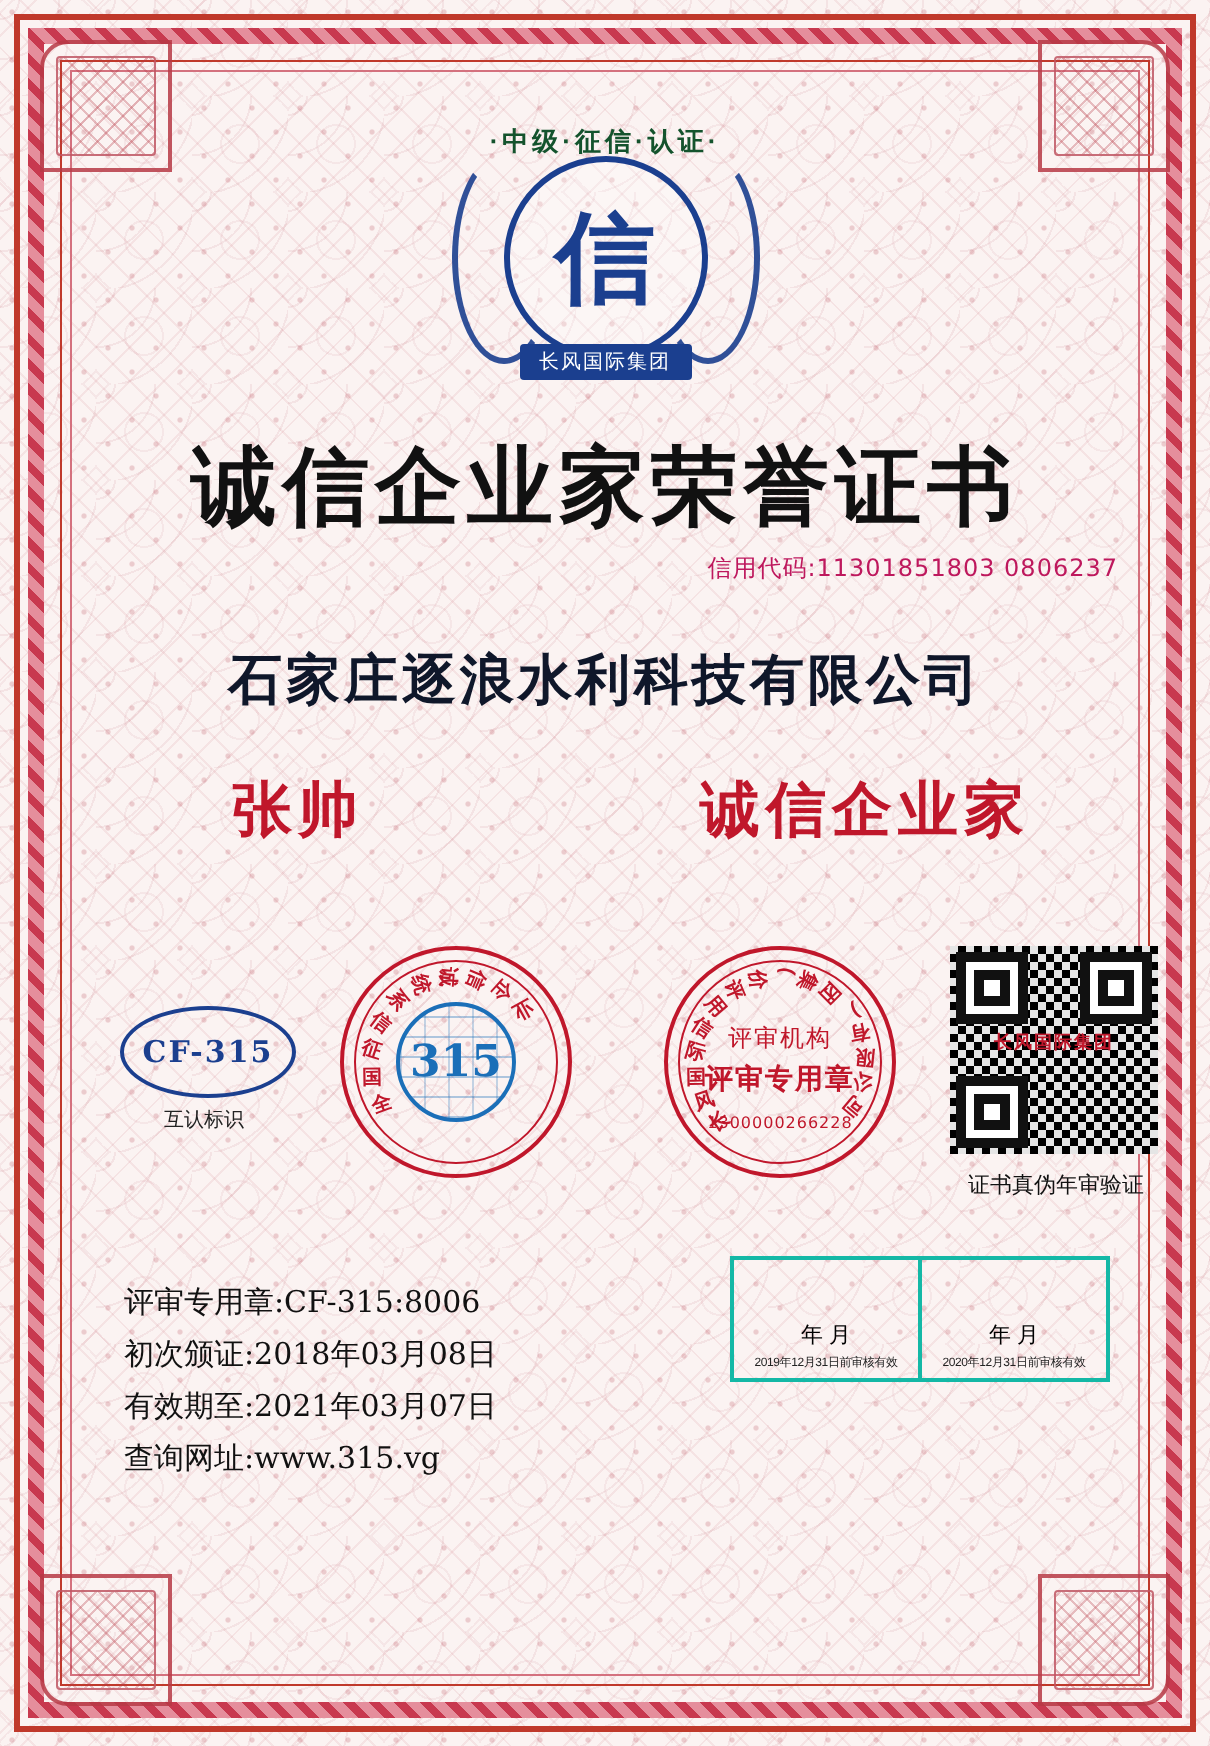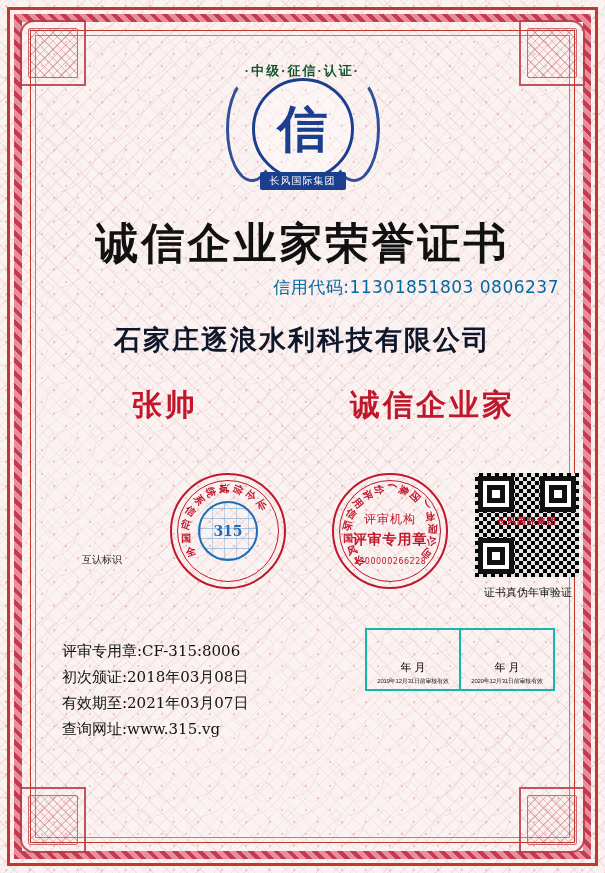--- a/index.html
+++ b/index.html
@@ -162,22 +162,22 @@
     font-family: "DejaVu Sans", sans-serif;
     font-weight: bold;
     font-size: 43px;
     letter-spacing: 3px;
     color: #111;
   }
   .credit-code {
     position: absolute;
     top: 236px;
     right: 6px;
-    font-size: 17px;
-    color: #0369a1;
+    font-size: 12px;
+    color: #be185d;
     letter-spacing: .5px;
     font-family: "DejaVu Sans", sans-serif;
   }
   .company-name {
     position: absolute;
     top: 282px;
     left: 0; right: 0;
     text-align: center;
     font-family: Liberation Sans, sans-serif;
     font-weight: bold;
@@ -191,21 +191,21 @@
     left: 40px; right: 40px;
     display: flex;
     justify-content: space-between;
     align-items: baseline;
     color: #c0172b;
     font-family: "DejaVu Sans", sans-serif;
     font-weight: bold;
     font-size: 30px;
     letter-spacing: 3px;
   }
-  .awardee-name { margin-left: 52px; }
+  .awardee-name { margin-left: 36px; }
   .awardee-title { margin-right: 10px; margin-left: 16px; }
 
   
   .seals {
     position: absolute;
     top: 425px;
     left: 0; right: 0;
     height: 145px;
   }
   .seal { position: absolute; }
@@ -249,21 +249,21 @@
   .globe-core {
     position: absolute;
     left: 50%; top: 50%;
     transform: translate(-50%,-50%);
     width: 56px; height: 56px;
     border-radius: 50%;
     border: 2px solid #1b6fb8;
     display: flex; align-items: center; justify-content: center;
     font-family: "DejaVu Serif", serif;
     font-weight: bold;
-    font-size: 14px;
+    font-size: 22px;
     color: #1b6fb8;
     background:
       repeating-linear-gradient(0deg, rgba(27,111,184,.35) 0 1px, transparent 1px 10px),
       repeating-linear-gradient(90deg, rgba(27,111,184,.25) 0 1px, transparent 1px 12px);
   }
   .arc-text {
     position: absolute;
     inset: 0;
     font-size: 10px;
     font-weight: bold;
@@ -422,20 +422,21 @@
 
     <div class="company-name">石家庄逐浪水利科技有限公司</div>
 
     <div class="awardee-row">
       <span class="awardee-name">张帅</span>
       <span class="awardee-title">诚信企业家</span>
     </div>
 
     <div class="seals">
 
+      <div class="seal cf-mark">CF-315</div>
       <div class="cf-caption">互认标识</div>
 
       <div class="seal globe-seal">
         <div class="inner-ring"></div>
         <div class="arc-text">
             <span style="transform: rotate(-110deg) translate(0px, -47px) rotate(90deg);">全</span>
             <span style="transform: rotate(-91deg) translate(0px, -47px) rotate(90deg);">国</span>
             <span style="transform: rotate(-72deg) translate(0px, -47px) rotate(90deg);">征</span>
             <span style="transform: rotate(-53deg) translate(0px, -47px) rotate(90deg);">信</span>
             <span style="transform: rotate(-34deg) translate(0px, -47px) rotate(90deg);">系</span>

